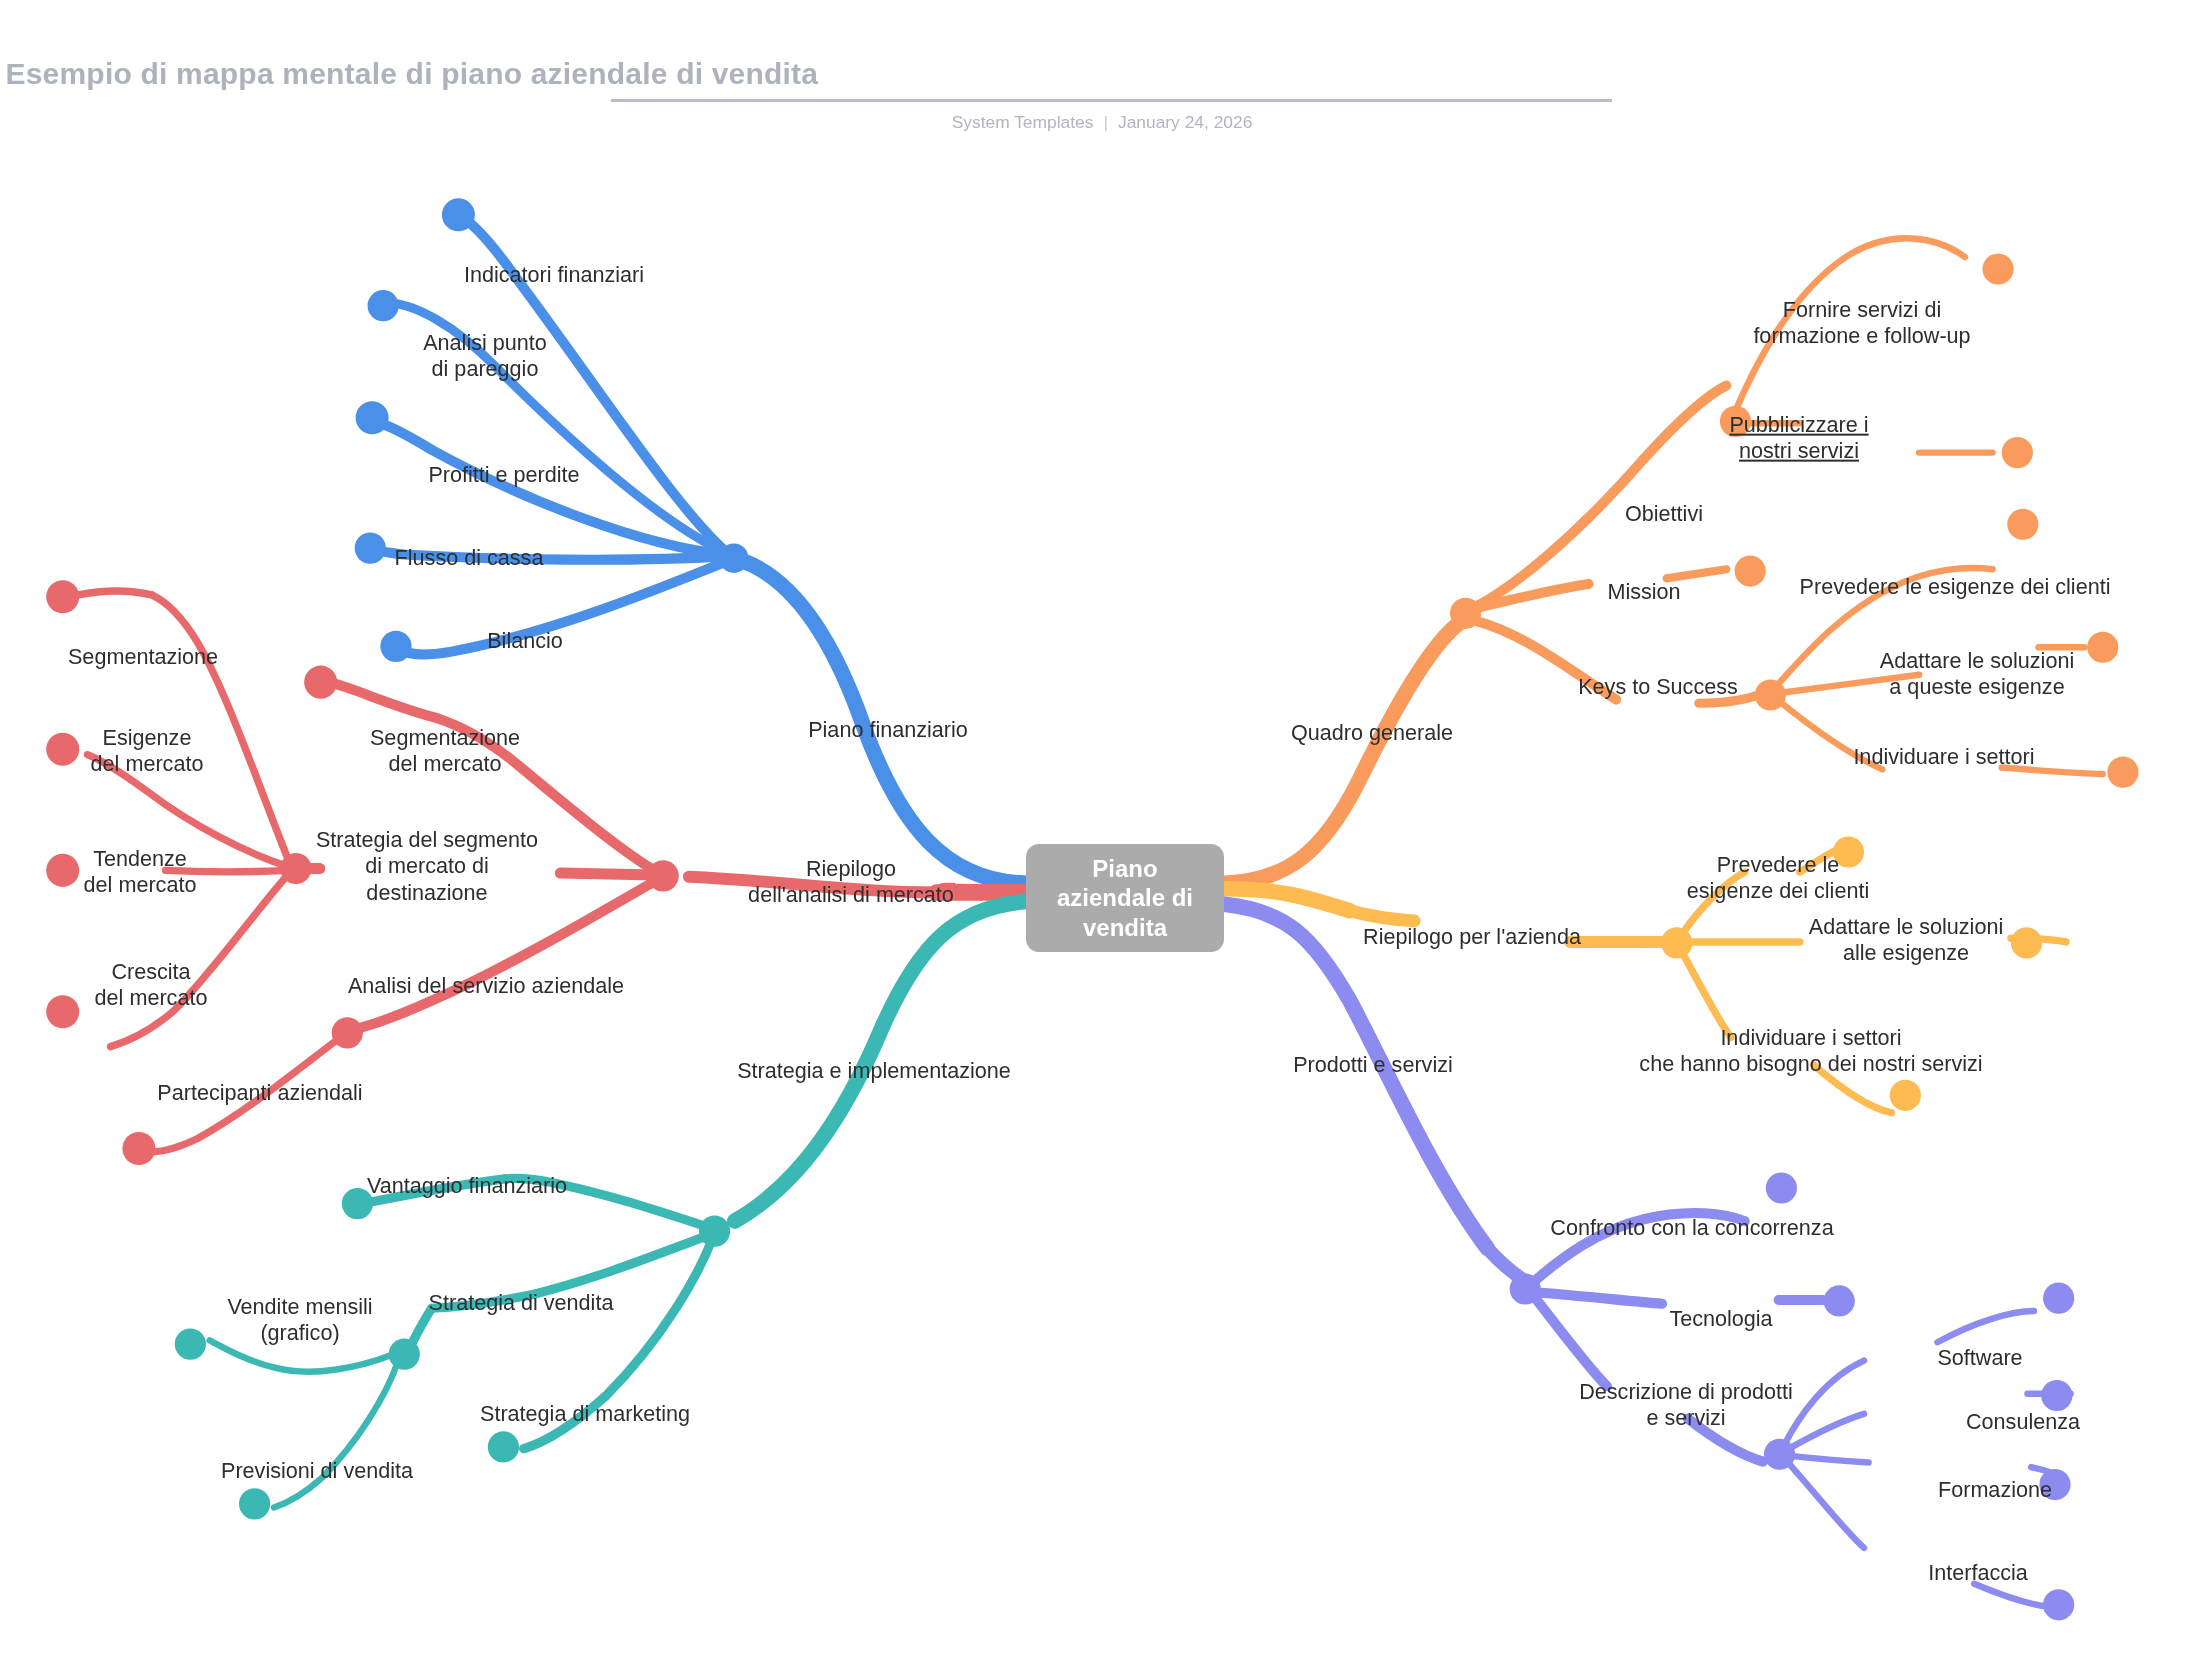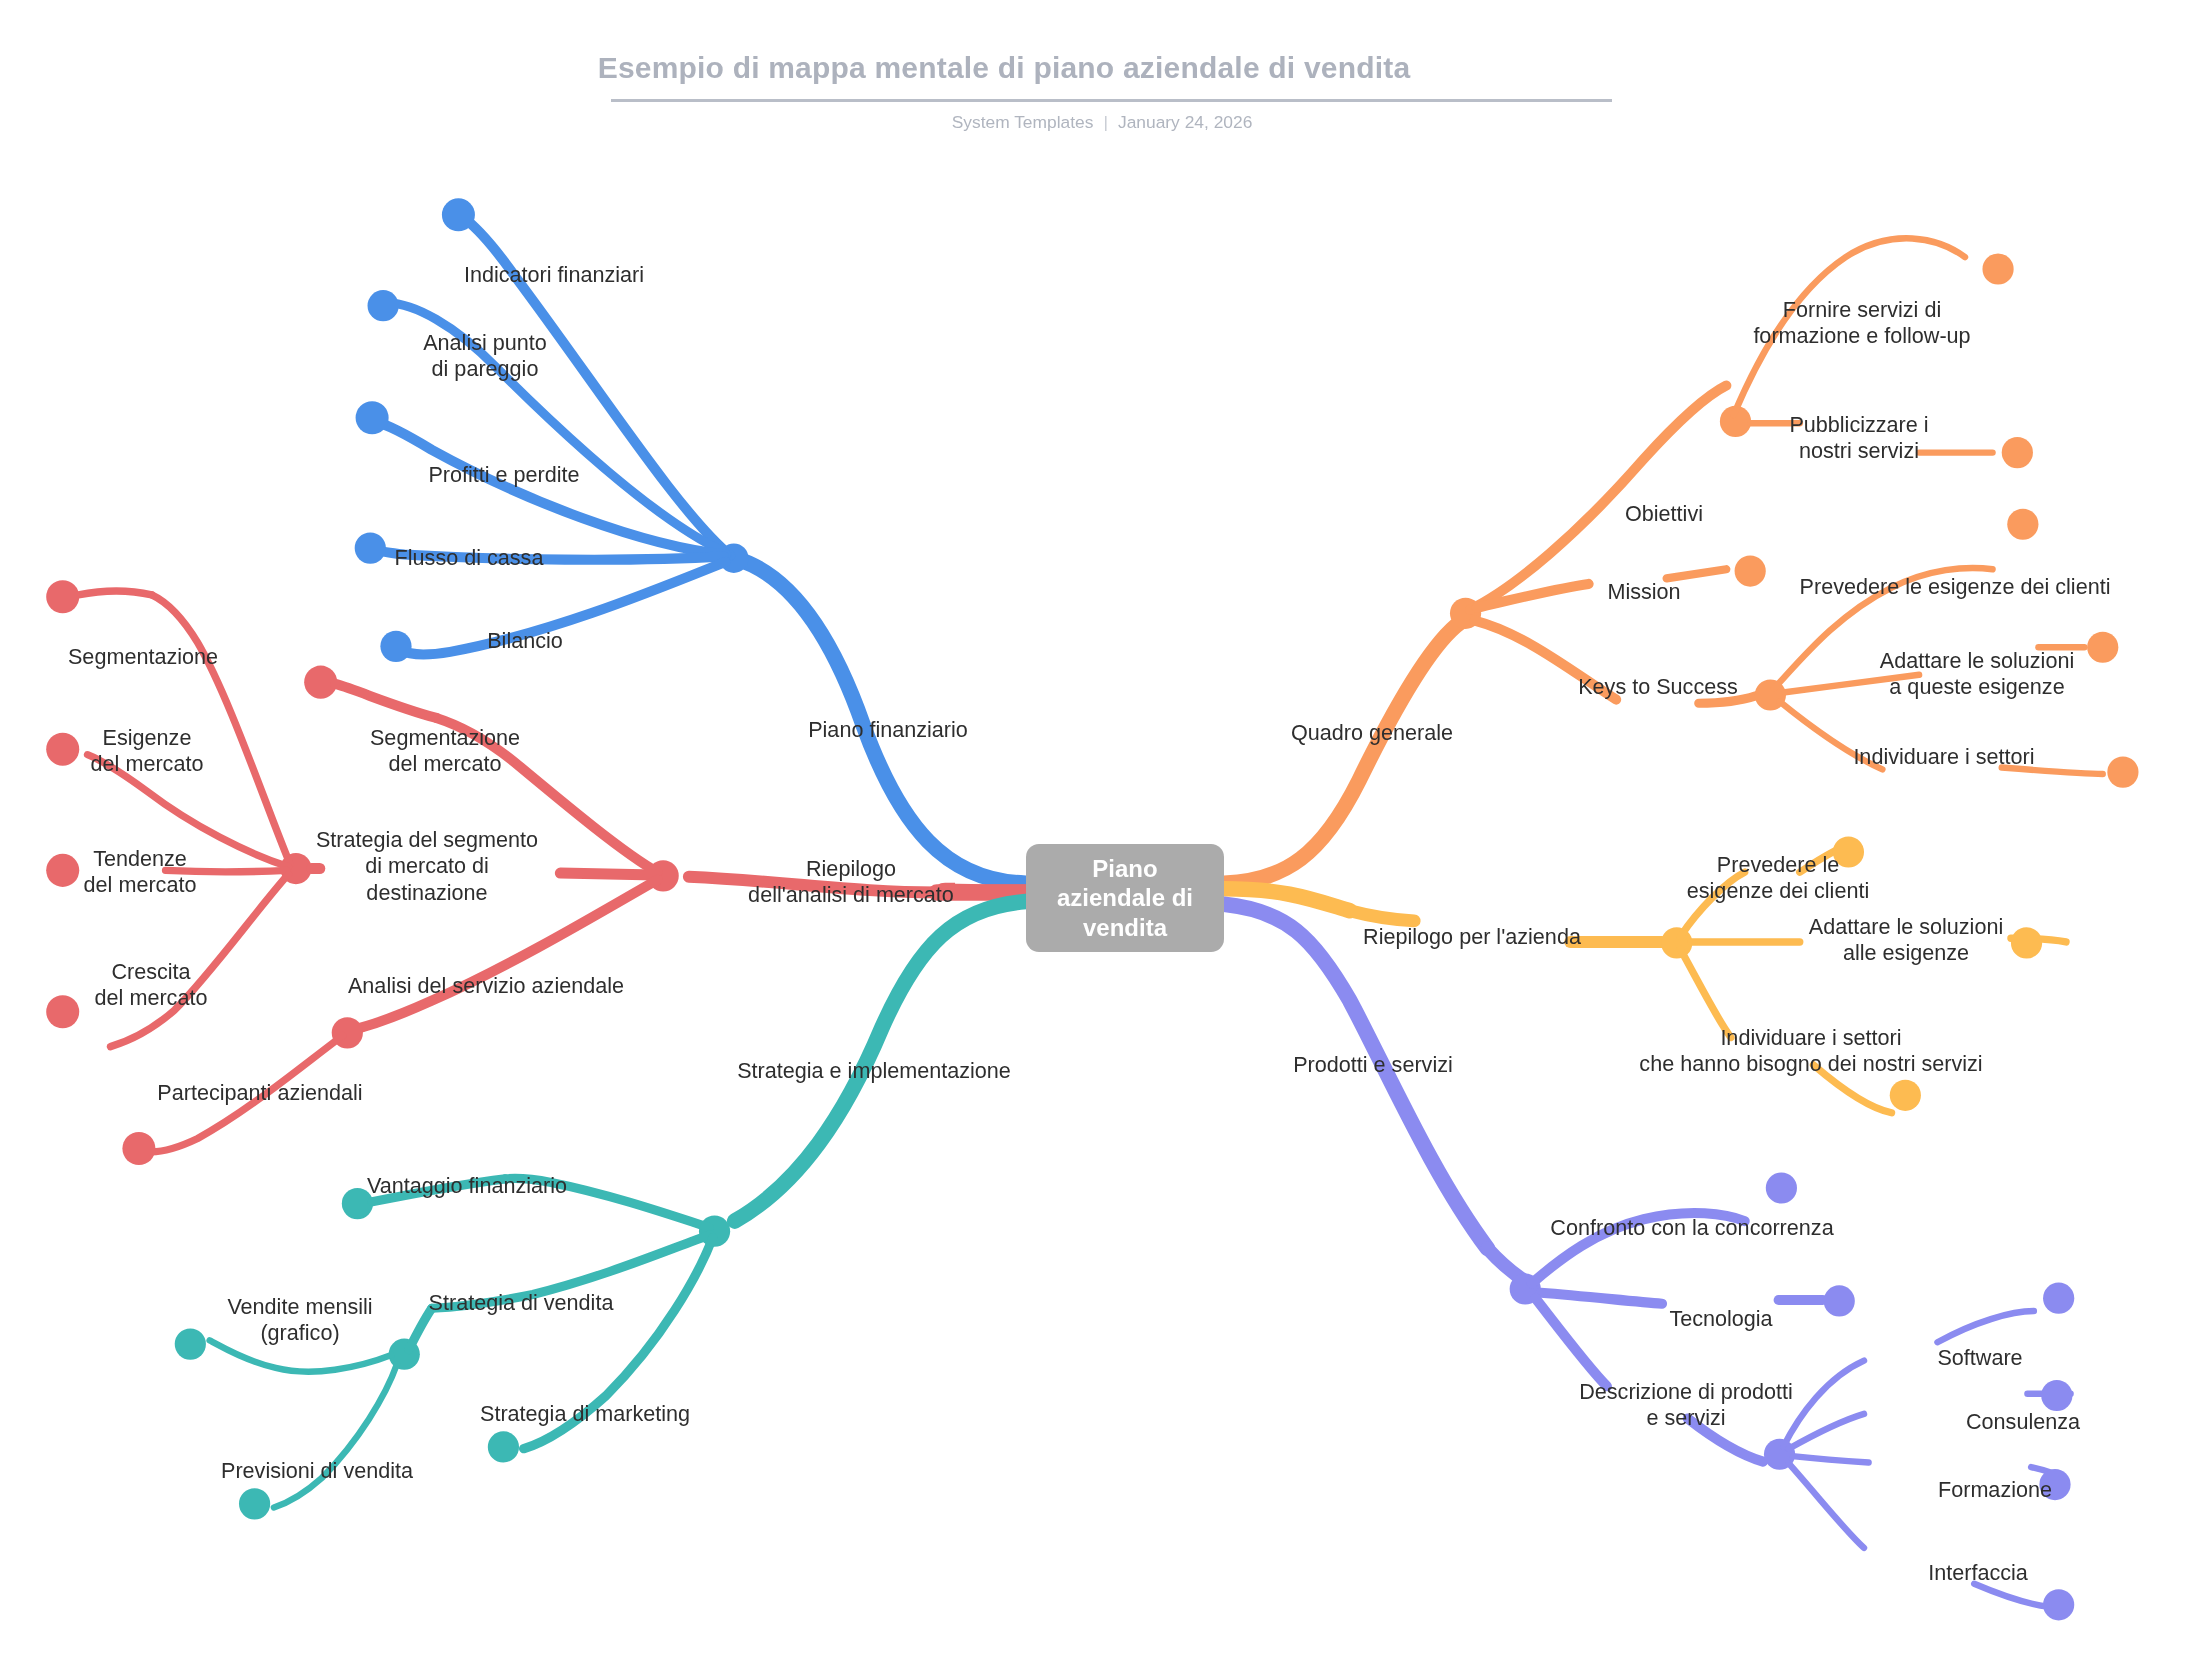--- a/index.html
+++ b/index.html
@@ -16,24 +16,23 @@
   #page {
     position: relative;
     width: 2204px;
     height: 1659px;
     background: #ffffff;
   }
 
   
   .doc-header {
     position: absolute;
-    top: 50px;
+    top: 56px;
     left: 0;
     width: 2008px;
-    text-align: center;
   }
   .doc-title {
     font-size: 30px;
     font-weight: bold;
     color: #adb2bd;
     letter-spacing: 0.2px;
     line-height: 1.2;
     display: inline-block;
     padding: 0 5.5px 13px 5.5px;
   }
@@ -309,21 +308,21 @@
   <div class="lbl c" style="left:521px; top:1303px;">Strategia di vendita</div>
   <div class="lbl c" style="left:300px; top:1320px;">Vendite mensili
 (grafico)</div>
   <div class="lbl c" style="left:317px; top:1471px;">Previsioni di vendita</div>
   <div class="lbl c" style="left:585px; top:1414px;">Strategia di marketing</div>
 
   <div class="lbl c" style="left:1372px; top:733px;">Quadro generale</div>
   <div class="lbl c" style="left:1664px; top:514px;">Obiettivi</div>
   <div class="lbl c" style="left:1862px; top:323px;">Fornire servizi di
 formazione e follow-up</div>
-  <div class="lbl c" style="left:1859px; top:438px;">Pubblicizzare i
+  <div class="lbl c" style="left:1799px; top:438px;text-decoration:underline;">Pubblicizzare i
 nostri servizi</div>
   <div class="lbl c" style="left:1644px; top:592px;">Mission</div>
   <div class="lbl c" style="left:1658px; top:687px;">Keys to Success</div>
   <div class="lbl c" style="left:1955px; top:587px;">Prevedere le esigenze dei clienti</div>
   <div class="lbl c" style="left:1977px; top:674px;">Adattare le soluzioni
 a queste esigenze</div>
   <div class="lbl c" style="left:1944px; top:757px;">Individuare i settori</div>
 
   <div class="lbl c" style="left:1472px; top:937px;">Riepilogo per l'azienda</div>
   <div class="lbl c" style="left:1778px; top:878px;">Prevedere le

